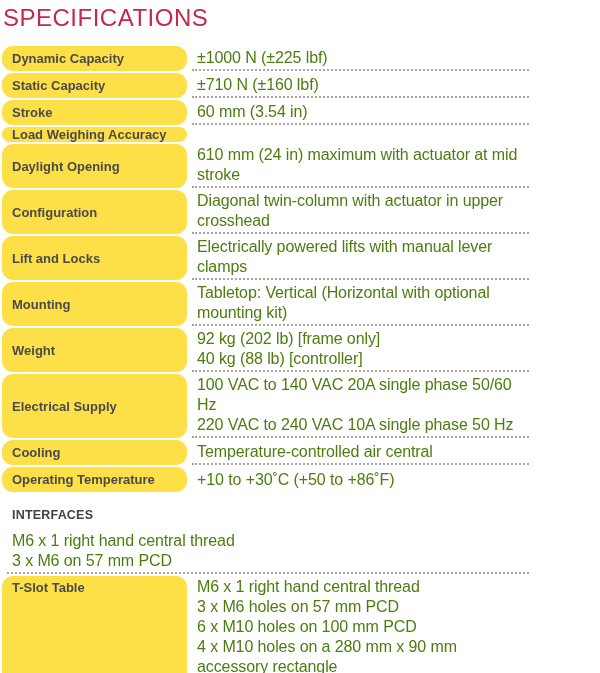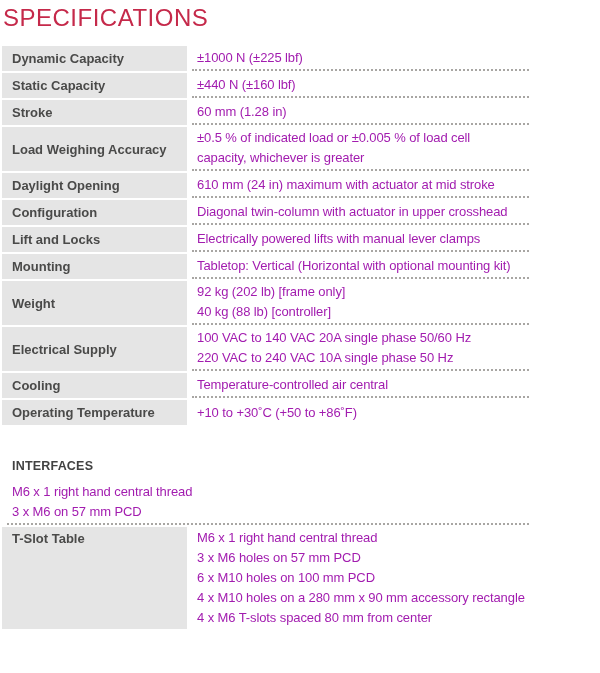--- a/index.html
+++ b/index.html
@@ -27,52 +27,53 @@
   .spec-table { width: 100%; }
   .row {
     display: flex;
     align-items: stretch;
     margin-bottom: 2px;
   }
   .cell-label {
     flex: 0 0 185px;
     width: 185px;
     box-sizing: border-box;
-    background: #e5e5e5;
+    background: #fde047;
     display: flex;
     align-items: center;
     padding-left: 10px;
     padding-right: 4px;
     font-size: 13px;
     font-weight: bold;
     color: #4A4A49;
     line-height: 15px;
+    border-radius: 11px;
   }
   .cell-label.top {
     align-items: flex-start;
     padding-top: 4px;
   }
   .cell-value {
     flex: 1;
     box-sizing: border-box;
     margin-left: 5px;
     padding: 1px 0 1px 5px;
     min-height: 25px;
     display: flex;
     align-items: center;
-    font-size: 13px;
-    color: #a21caf;
+    font-size: 16px;
+    color: #4d7c0f;
     line-height: 20px;
     white-space: pre-line;
     letter-spacing: -0.1px;
     border-bottom: 2px dotted #A8A6A3;
   }
   .row.last .cell-value { border-bottom: none; }
   .section-heading {
-    margin: 34px 0 8px 10px;
+    margin: 16px 0 8px 10px;
     font-size: 12.5px;
     font-weight: bold;
     color: #424242;
     letter-spacing: 0.2px;
   }
 </style>
 </head>
 <body>
 
 <div class="page">
@@ -81,32 +82,30 @@
 
   <div class="spec-table">
 
     <div class="row">
       <div class="cell-label">Dynamic Capacity</div>
       <div class="cell-value">±1000 N (±225 lbf)</div>
     </div>
 
     <div class="row">
       <div class="cell-label">Static Capacity</div>
-      <div class="cell-value">±440 N (±160 lbf)</div>
+      <div class="cell-value">±710 N (±160 lbf)</div>
     </div>
 
     <div class="row">
       <div class="cell-label">Stroke</div>
-      <div class="cell-value">60 mm (1.28 in)</div>
+      <div class="cell-value">60 mm (3.54 in)</div>
     </div>
 
     <div class="row">
       <div class="cell-label">Load Weighing Accuracy</div>
-      <div class="cell-value">±0.5 % of indicated load or ±0.005 % of load cell
-capacity, whichever is greater</div>
     </div>
 
     <div class="row">
       <div class="cell-label">Daylight Opening</div>
       <div class="cell-value">610 mm (24 in) maximum with actuator at mid stroke</div>
     </div>
 
     <div class="row">
       <div class="cell-label">Configuration</div>
       <div class="cell-value">Diagonal twin-column with actuator in upper crosshead</div>

